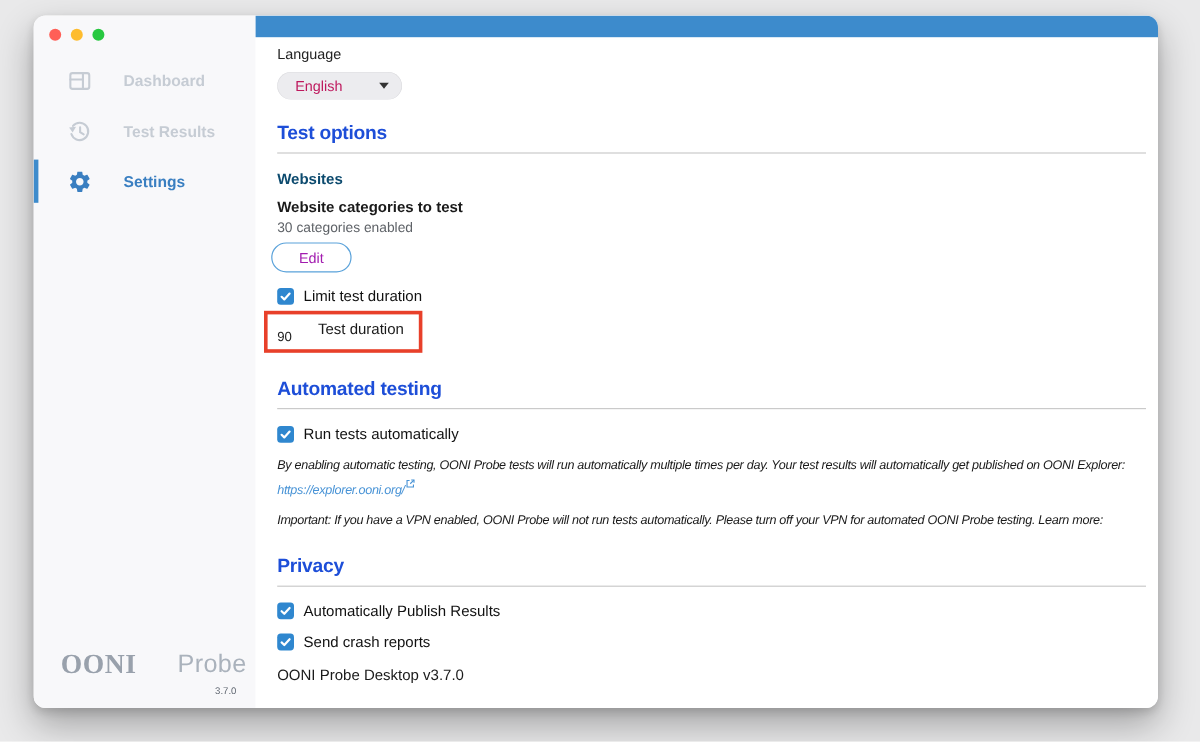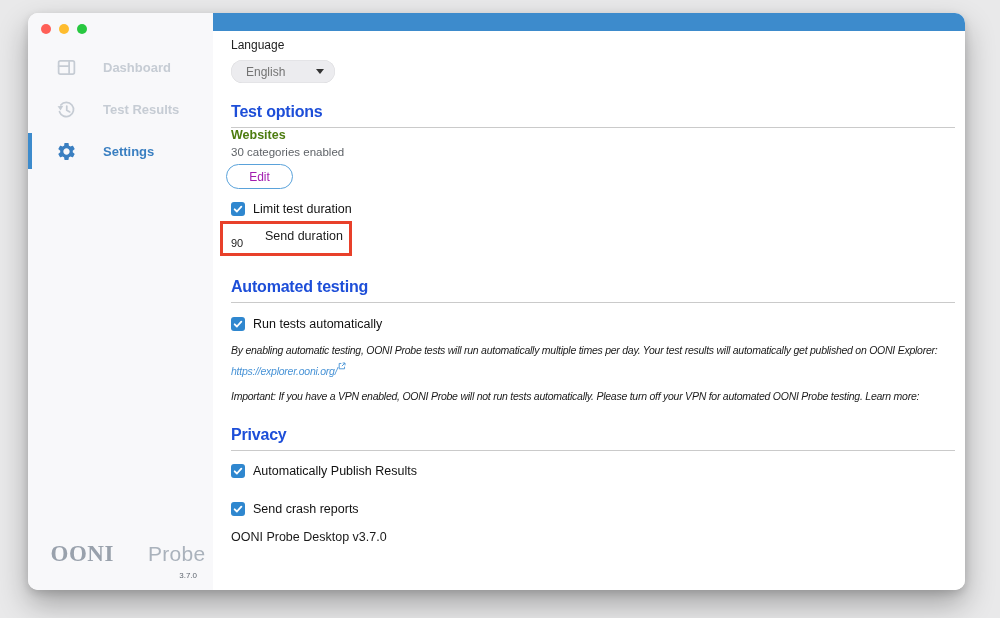--- a/index.html
+++ b/index.html
@@ -40,35 +40,35 @@
   .logo-probe{font-size:21px;font-weight:normal;color:#aab2bc;letter-spacing:.3px;}
   .version{font-size:8px;color:#5f6670;text-align:right;margin-top:3px;padding-right:4px;}
   
   .main{flex:1;min-width:0;display:flex;flex-direction:column;background:#fff;}
   .topbar{height:18px;background:var(--accent-blue);flex-shrink:0;}
   .content{padding:7px 10px 0 18px;}
   .field-label{font-size:12px;color:#222;}
   .select-pill{
     margin-top:8px;width:104px;height:23px;background:#ececef;border-radius:12px;
     display:flex;align-items:center;justify-content:space-between;padding:0 11px 0 15px;
-    font-size:12px;color:#737373;box-shadow:inset 0 0 0 .5px #dcdcdf;cursor:pointer;
+    font-size:12px;color:#be185d;box-shadow:inset 0 0 0 .5px #dcdcdf;cursor:pointer;
   }
   .caret-down{width:0;height:0;border-left:4px solid transparent;border-right:4px solid transparent;border-top:5px solid #333;}
   h2.section{margin:20px 0 0;font-size:16px;font-weight:bold;color:#1d4ed8;letter-spacing:-.2px;}
   hr.rule{border:none;border-top:1px solid #cacaca;margin:6px 0 0;}
-  .group-label{font-size:12.5px;font-weight:bold;color:#4d7c0f;}
+  .group-label{margin-top:14px;font-size:12.5px;font-weight:bold;color:#0c4a6e;}
   .cat-title{margin-top:10px;font-size:12.5px;font-weight:bold;color:#1a1a1a;}
   .muted{margin-top:4px;font-size:11.5px;color:#5f6368;}
   .edit-btn{
     margin:6px 0 0 -5px;width:67px;height:25px;border:1.5px solid #5aa2da;border-radius:13px;
     background:#fff;color:#a21caf;font-size:12px;font-family:Liberation Sans, sans-serif;
     display:flex;align-items:center;justify-content:center;cursor:pointer;
   }
   .check-row{display:flex;align-items:center;gap:8px;font-size:12.5px;color:#111;}
-  .mt12{margin-top:24px;} .mt13{margin-top:13px;} .mt14{margin-top:14px;}
+  .mt12{margin-top:12px;} .mt13{margin-top:13px;} .mt14{margin-top:14px;}
   .checkbox{
     width:14px;height:14px;border-radius:3px;background:var(--checkbox-blue);
     display:flex;align-items:center;justify-content:center;flex-shrink:0;cursor:pointer;
   }
   .duration-wrap{
     position:relative;margin-top:5px;left:-11px;width:132px;height:35px;
     border:3px solid var(--annotation-red);background:#fff;
   }
   .duration-value{position:absolute;left:8px;bottom:4px;font-size:11px;color:#222;}
   .duration-label{position:absolute;left:42px;top:5px;font-size:12.5px;color:#1a1a1a;}
@@ -146,36 +146,37 @@
       <div class="field-label">Language</div>
       <div class="select-pill">
         <span>English</span>
         <span class="caret-down"></span>
       </div>
 
       <h2 class="section">Test options</h2>
       <hr class="rule">
 
       <div class="group-label">Websites</div>
+      <div class="cat-title">Website categories to test</div>
       <div class="muted">30 categories enabled</div>
       <button class="edit-btn">Edit</button>
 
       <div class="check-row mt13">
         <span class="checkbox">
           <svg width="10" height="10" viewBox="0 0 12 12" fill="none" stroke="#fff" stroke-width="2.2" stroke-linecap="round" stroke-linejoin="round">
               <path d="M2 6.4 L4.7 9 L10 3.2"></path>
             </svg>
         </span>
         <span>Limit test duration</span>
       </div>
 
       <div class="duration-wrap">
         <div style="position:absolute;inset:0;">
           <span class="duration-value">90</span>
-          <span class="duration-label">Send duration</span>
+          <span class="duration-label">Test duration</span>
         </div>
       </div>
 
       <h2 class="section" style="margin-top:22px;">Automated testing</h2>
       <hr class="rule">
 
       <div class="check-row mt14">
         <span class="checkbox">
           <svg width="10" height="10" viewBox="0 0 12 12" fill="none" stroke="#fff" stroke-width="2.2" stroke-linecap="round" stroke-linejoin="round">
               <path d="M2 6.4 L4.7 9 L10 3.2"></path>

